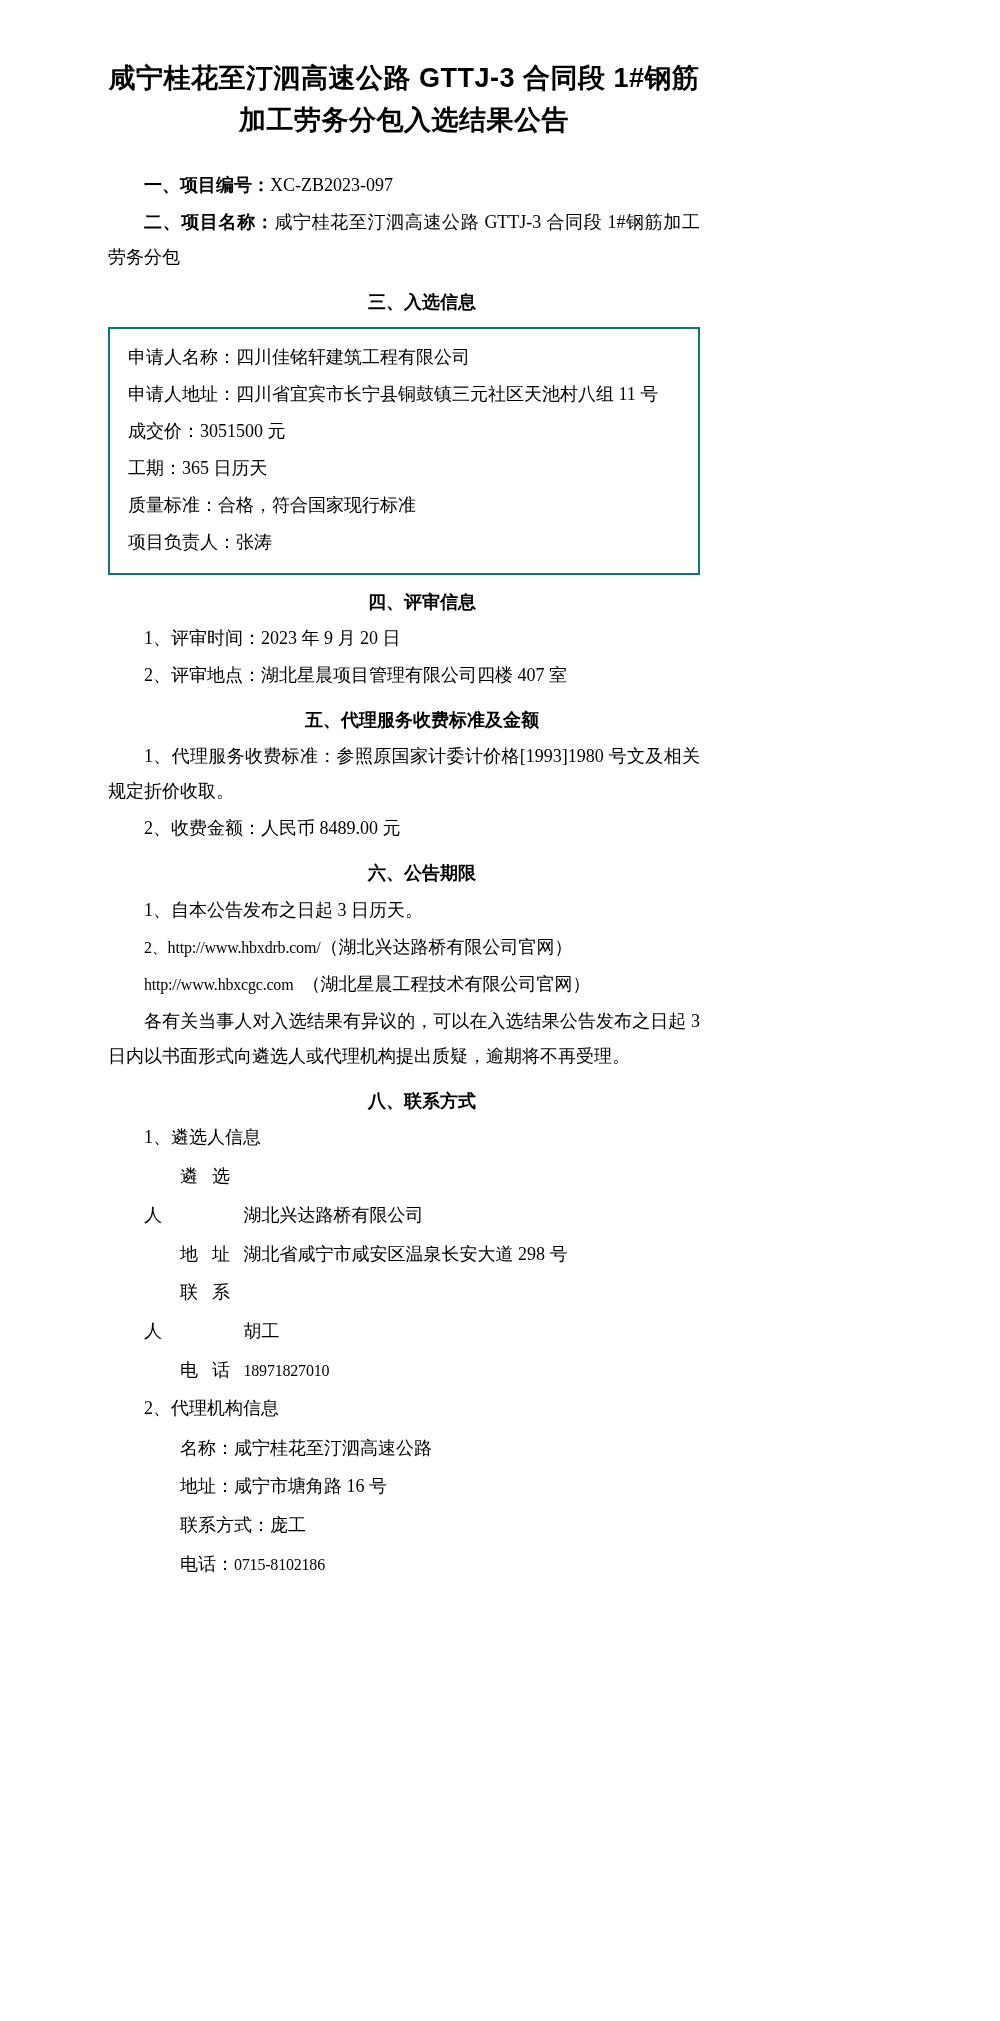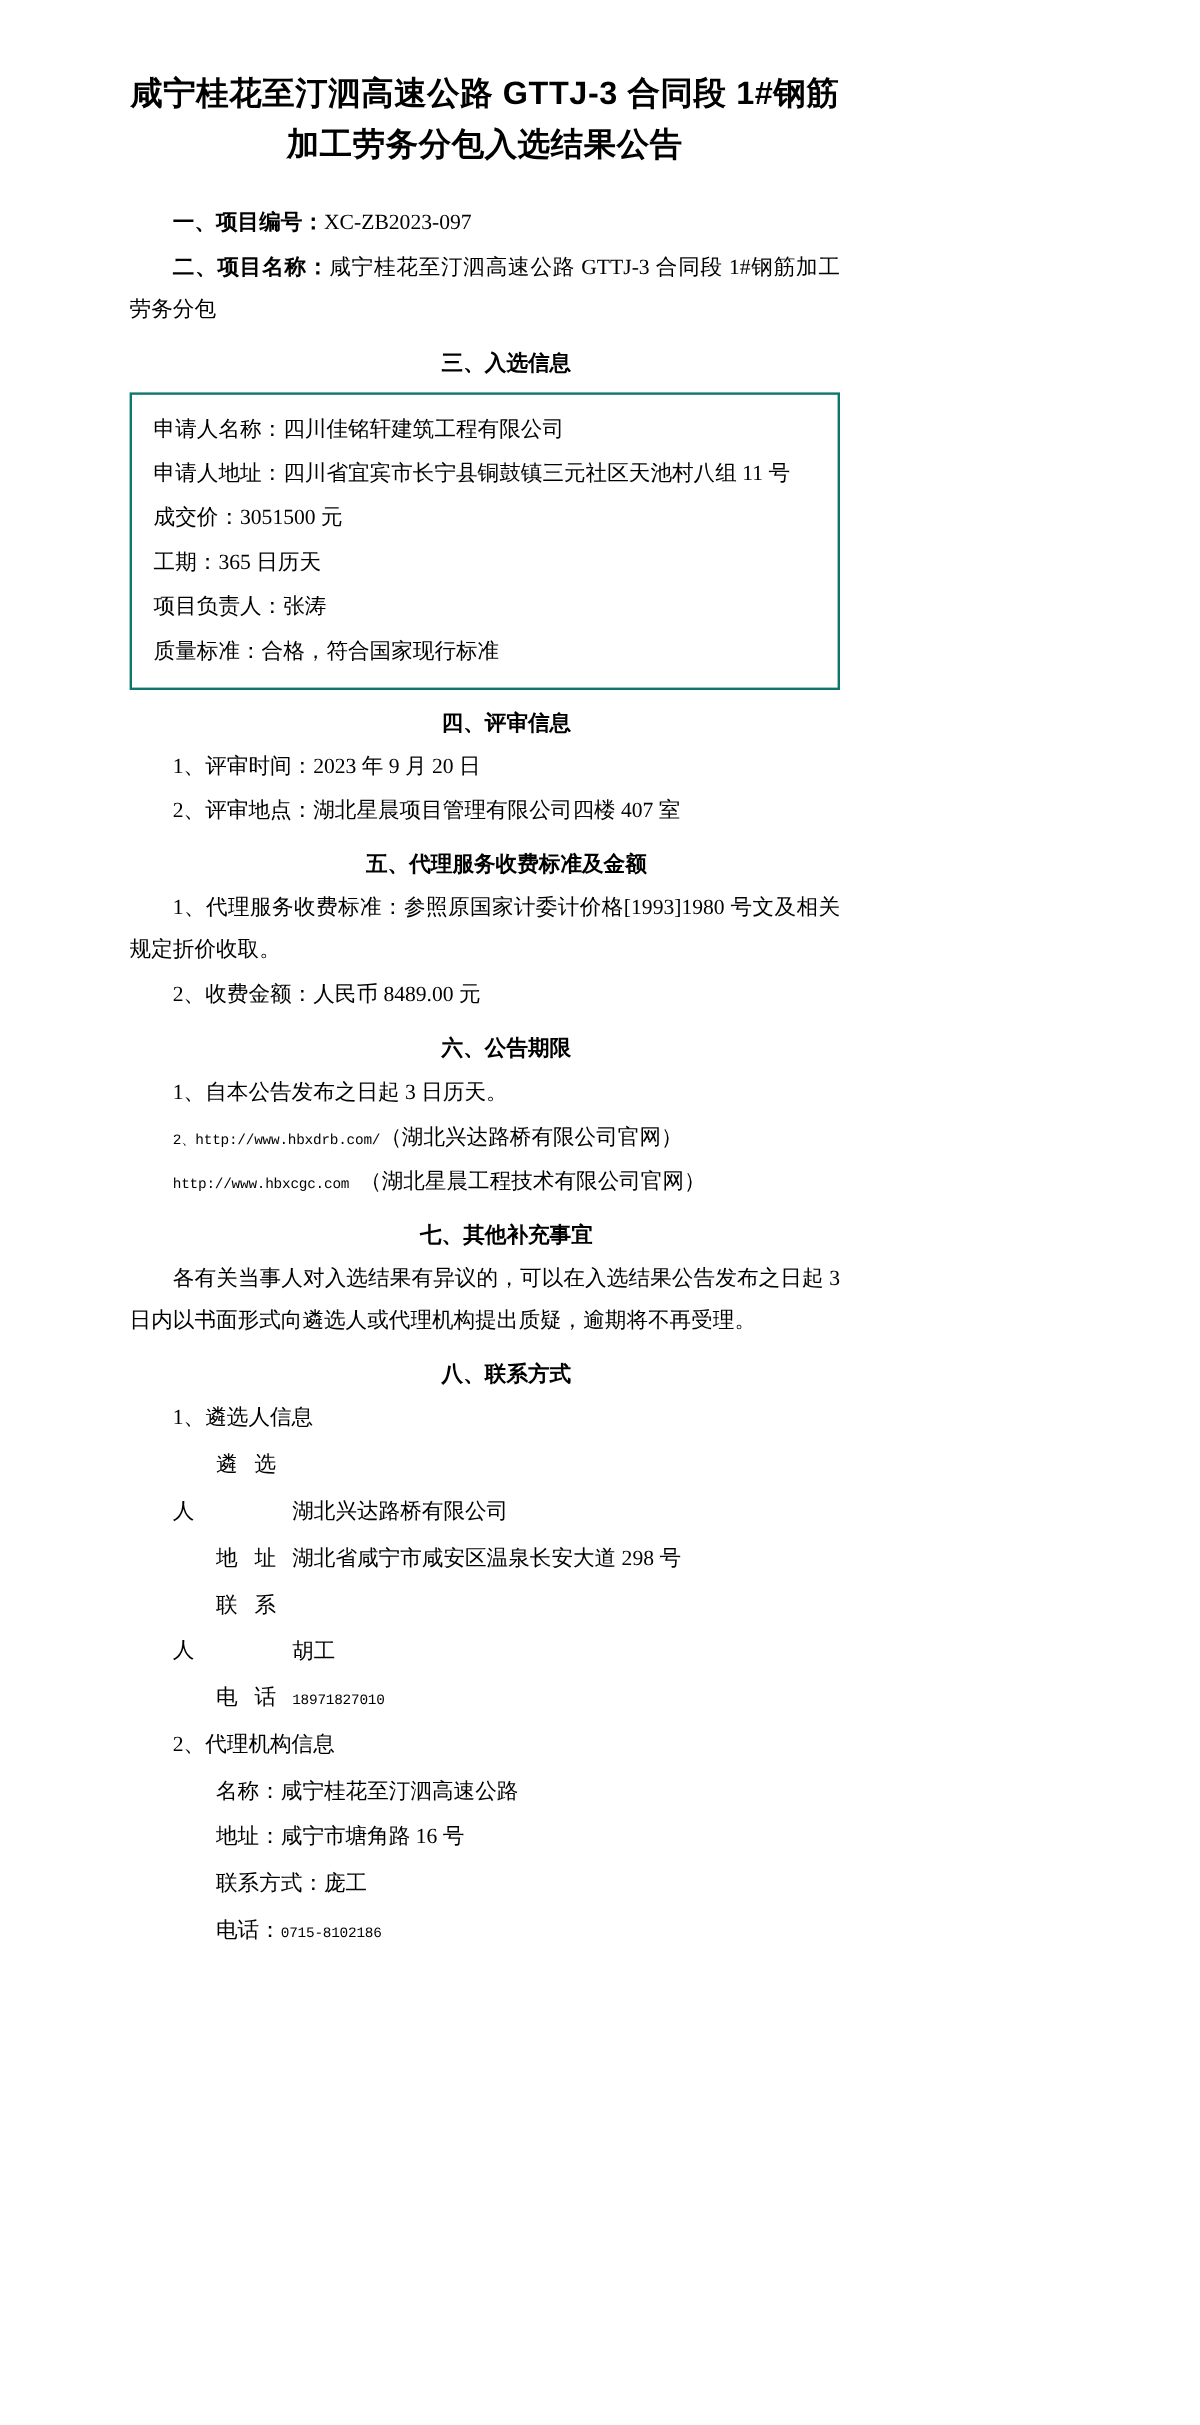--- a/index.html
+++ b/index.html
@@ -52,22 +52,22 @@
     margin: 8px 0 8px 0;
     padding: 10px 18px 12px 18px;
     box-sizing: border-box;
   }
   .info-row {
     font-size: 18px;
     line-height: 2.05;
     white-space: nowrap;
   }
   .mono {
-    font-family: Liberation Mono, monospace;
-    font-size: 12px;
+    font-family: Liberation Serif, serif;
+    font-size: 16px;
     letter-spacing: -0.2px;
   }
   .contact-row {
     font-size: 18px;
     line-height: 2.15;
     text-indent: 36px;
   }
   .contact-row .k {
     display: inline-block;
   }
@@ -108,45 +108,44 @@
     <div class="info-row">
       <span>申请人地址：</span><span>四川省宜宾市长宁县铜鼓镇三元社区天池村八组 11 号</span>
     </div>
     <div class="info-row">
       <span>成交价：</span><span>3051500 元</span>
     </div>
     <div class="info-row">
       <span>工期：</span><span>365 日历天</span>
     </div>
     <div class="info-row">
-      <span>项目负责人：</span><span>张涛</span>
+      <span>质量标准：</span><span>合格，符合国家现行标准</span>
     </div>
     <div class="info-row">
-      <span>质量标准：</span><span>合格，符合国家现行标准</span>
+      <span>项目负责人：</span><span>张涛</span>
     </div>
   </div>
 
   <p class="section-head">四、评审信息</p>
   <p class="para">1、评审时间：2023 年 9 月 20 日</p>
   <p class="para">2、评审地点：湖北星晨项目管理有限公司四楼 407 室</p>
 
   <p class="section-head">五、代理服务收费标准及金额</p>
   <p class="para">1、代理服务收费标准：参照原国家计委计价格[1993]1980 号文及相关规定折价收取。</p>
   <p class="para">2、收费金额：人民币 8489.00 元</p>
 
   <p class="section-head">六、公告期限</p>
   <p class="para">1、自本公告发布之日起 3 日历天。</p>
   <p class="para">
     <span class="mono">2、http://www.hbxdrb.com/</span><span>（湖北兴达路桥有限公司官网）</span>
   </p>
   <p class="para">
     <span class="mono">http://www.hbxcgc.com</span>&nbsp;&nbsp;<span>（湖北星晨工程技术有限公司官网）</span>
   </p>
 
-  <p class="section-head">七、其他补充事宜</p>
   <p class="para">各有关当事人对入选结果有异议的，可以在入选结果公告发布之日起 3 日内以书面形式向遴选人或代理机构提出质疑，逾期将不再受理。</p>
 
   <p class="section-head">八、联系方式</p>
   <p class="para">1、遴选人信息</p>
 
   <div class="contact-row">
     <span class="k spread3">遴选人</span>&nbsp;&nbsp;&nbsp;<span>湖北兴达路桥有限公司</span>
   </div>
   <div class="contact-row">
     <span class="k spread2">地址</span>&nbsp;&nbsp;&nbsp;<span>湖北省咸宁市咸安区温泉长安大道 298 号</span>

